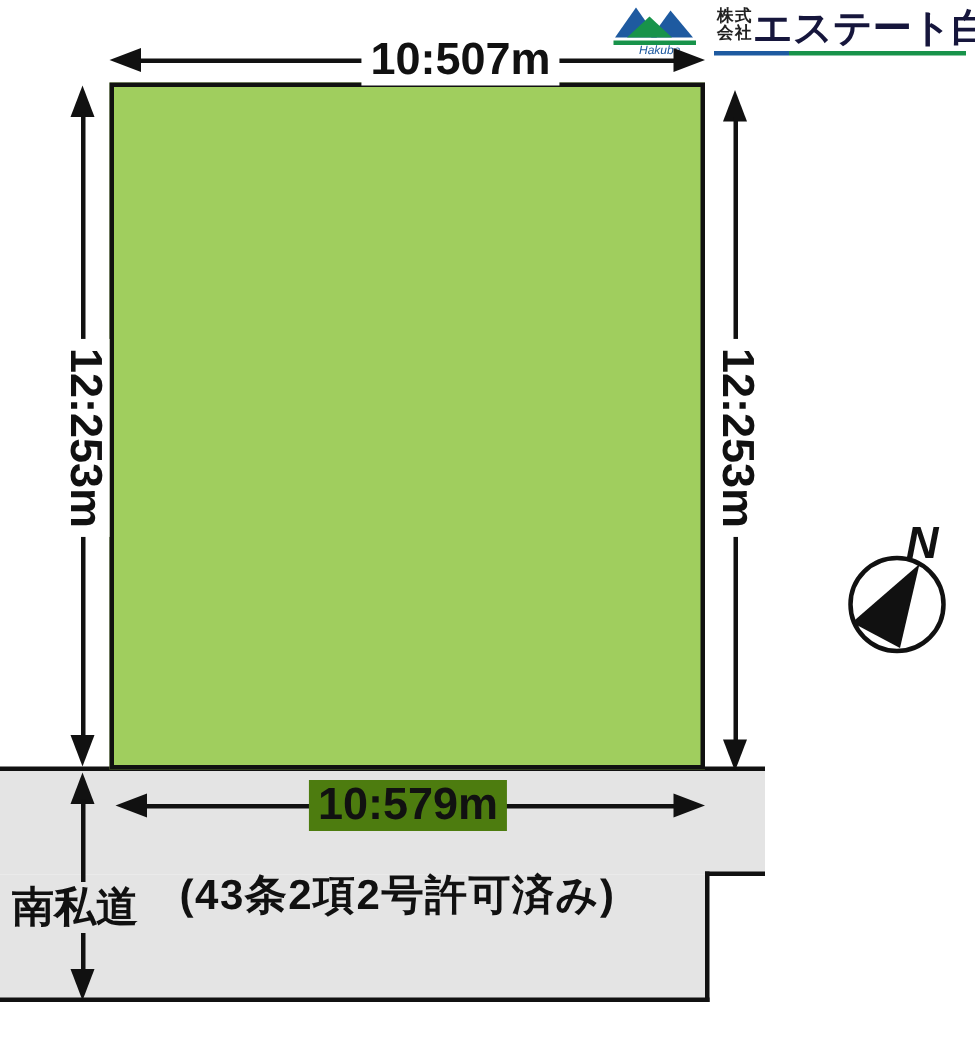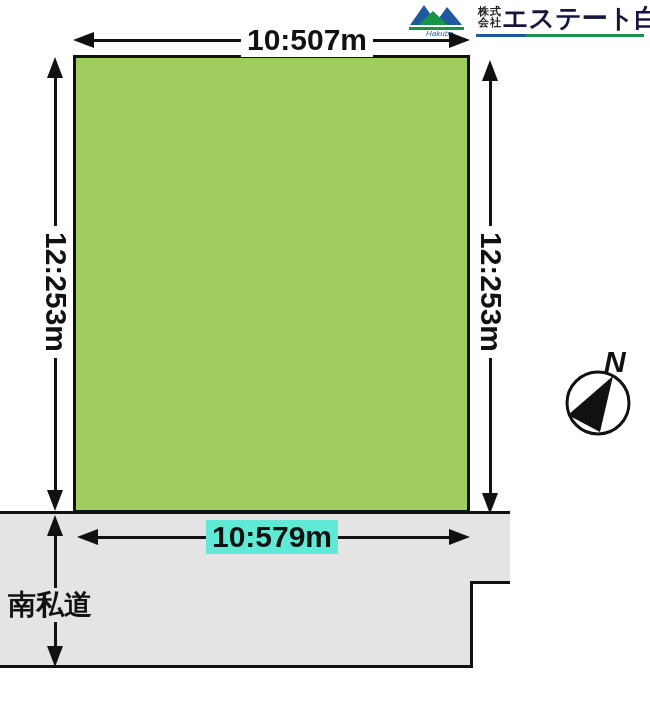--- a/index.html
+++ b/index.html
@@ -18,21 +18,21 @@
   .vline{width:3px;background:#111;}
   .arrow{width:0;height:0;}
   .arrow.left {border-top:8px solid transparent;border-bottom:8px solid transparent;border-right:21px solid #111;}
   .arrow.right{border-top:8px solid transparent;border-bottom:8px solid transparent;border-left:21px solid #111;}
   .arrow.up   {border-left:8px solid transparent;border-right:8px solid transparent;border-bottom:21px solid #111;}
   .arrow.down {border-left:8px solid transparent;border-right:8px solid transparent;border-top:21px solid #111;}
   .dim-label{
     font-size:30px;font-weight:bold;letter-spacing:0;white-space:nowrap;
     background:#fff;padding:0 6px;line-height:34px;text-align:center;
   }
-  .dim-label.on-road{background:#5eead4;}
+  .dim-label.on-road{background:#4d7c0f;}
   .dim-label.vertical{transform:translate(-50%,-50%) rotate(90deg);}
   
   .road-fill{background:#e4e4e4;}
   .road-text{
     font-size:28px;font-weight:bold;line-height:34px;white-space:nowrap;
     background:#e4e4e4;padding:0 2px;
   }
   .permit-text{
     font-size:28px;font-weight:bold;white-space:nowrap;letter-spacing:1px;
   }
@@ -100,20 +100,21 @@
   <div class="abs arrow right" style="left:449px;top:529px;"></div>
   <div class="abs dim-label on-road" style="left:272px;top:520px;transform:translateX(-50%);">10:579m</div>
 
   <div class="abs arrow up" style="left:47px;top:515px;"></div>
   <div class="abs vline" style="left:54px;top:533px;height:115px;"></div>
   <div class="abs arrow down" style="left:47px;top:646px;"></div>
 
   <div class="abs road-text" style="left:6px;top:588px;">
     <div>南私道</div>
   </div>
+  <div class="abs permit-text" style="left:265px;top:578px;transform:translateX(-50%);">(43条2項2号許可済み)</div>
 
   <svg class="abs" style="left:558px;top:346px;" width="84" height="100" viewBox="0 0 84 100">
     <circle cx="40" cy="57" r="31" fill="#ffffff" stroke="#111" stroke-width="3"></circle>
     <polygon points="55,30 10,69 42,86" fill="#111"></polygon>
     <text x="46" y="26" font-size="30" font-weight="bold" font-style="italic" fill="#111">N</text>
   </svg>
 
 </div>
 
 </body></html>

